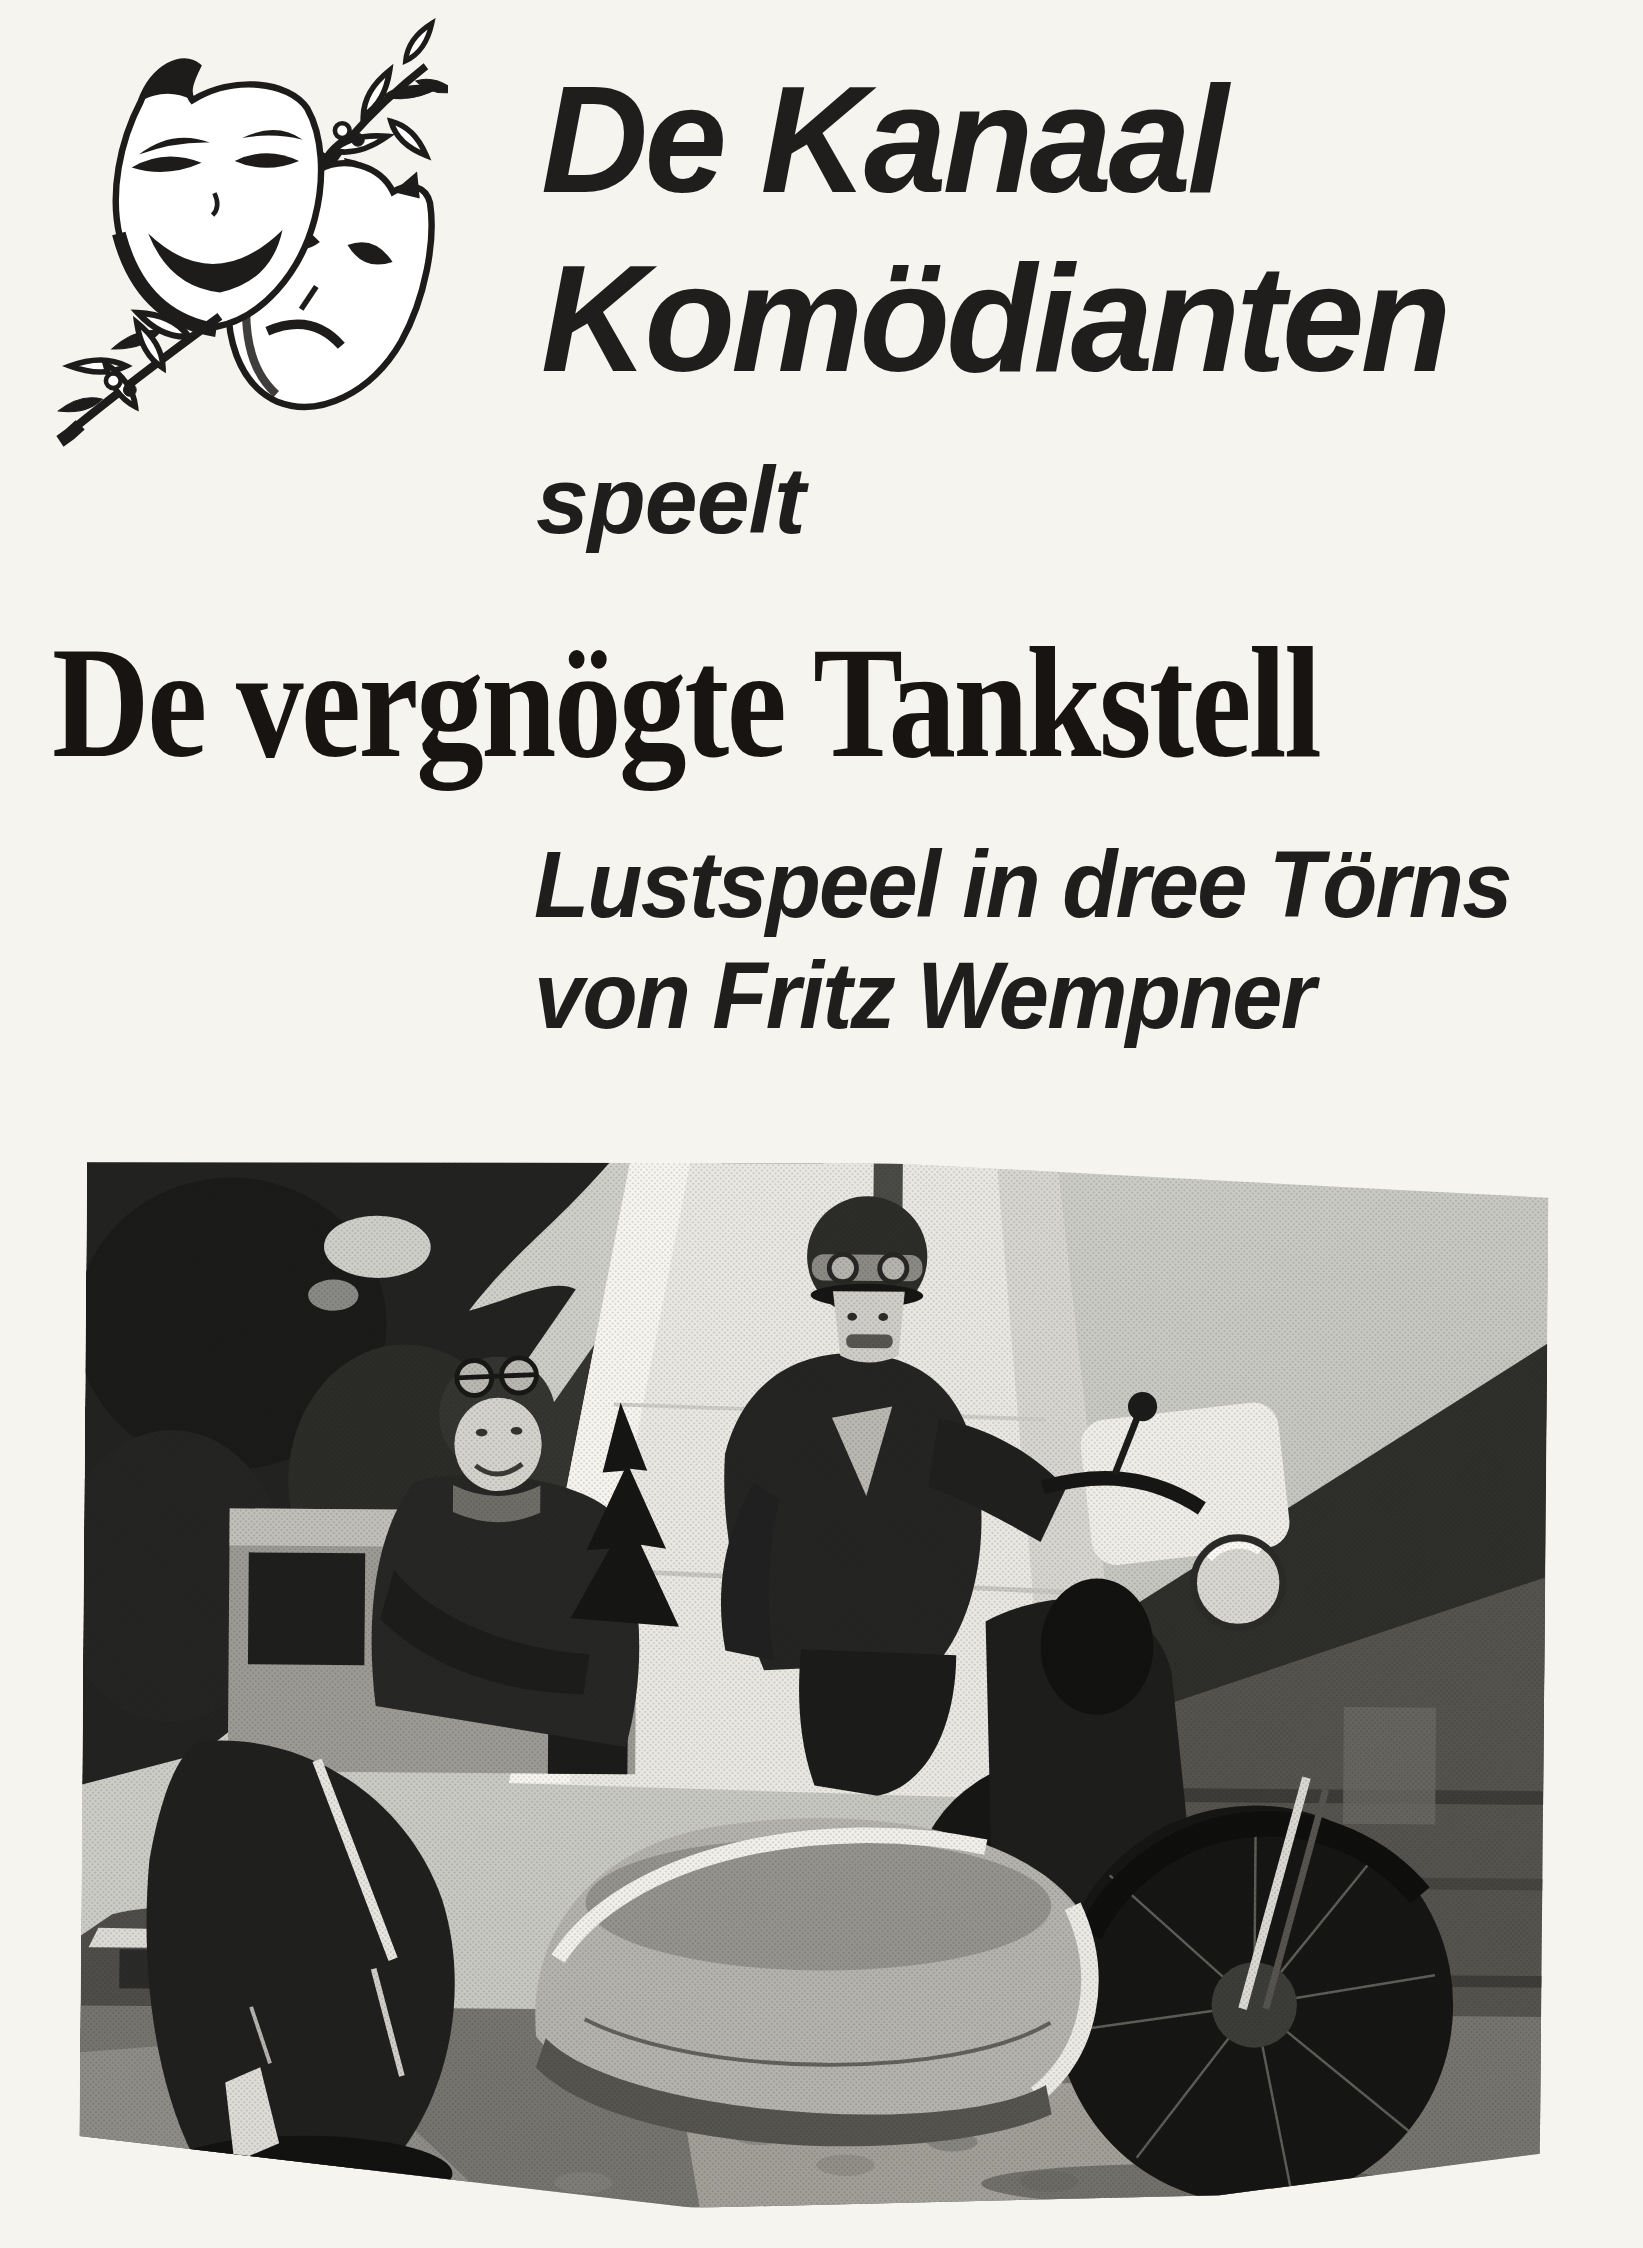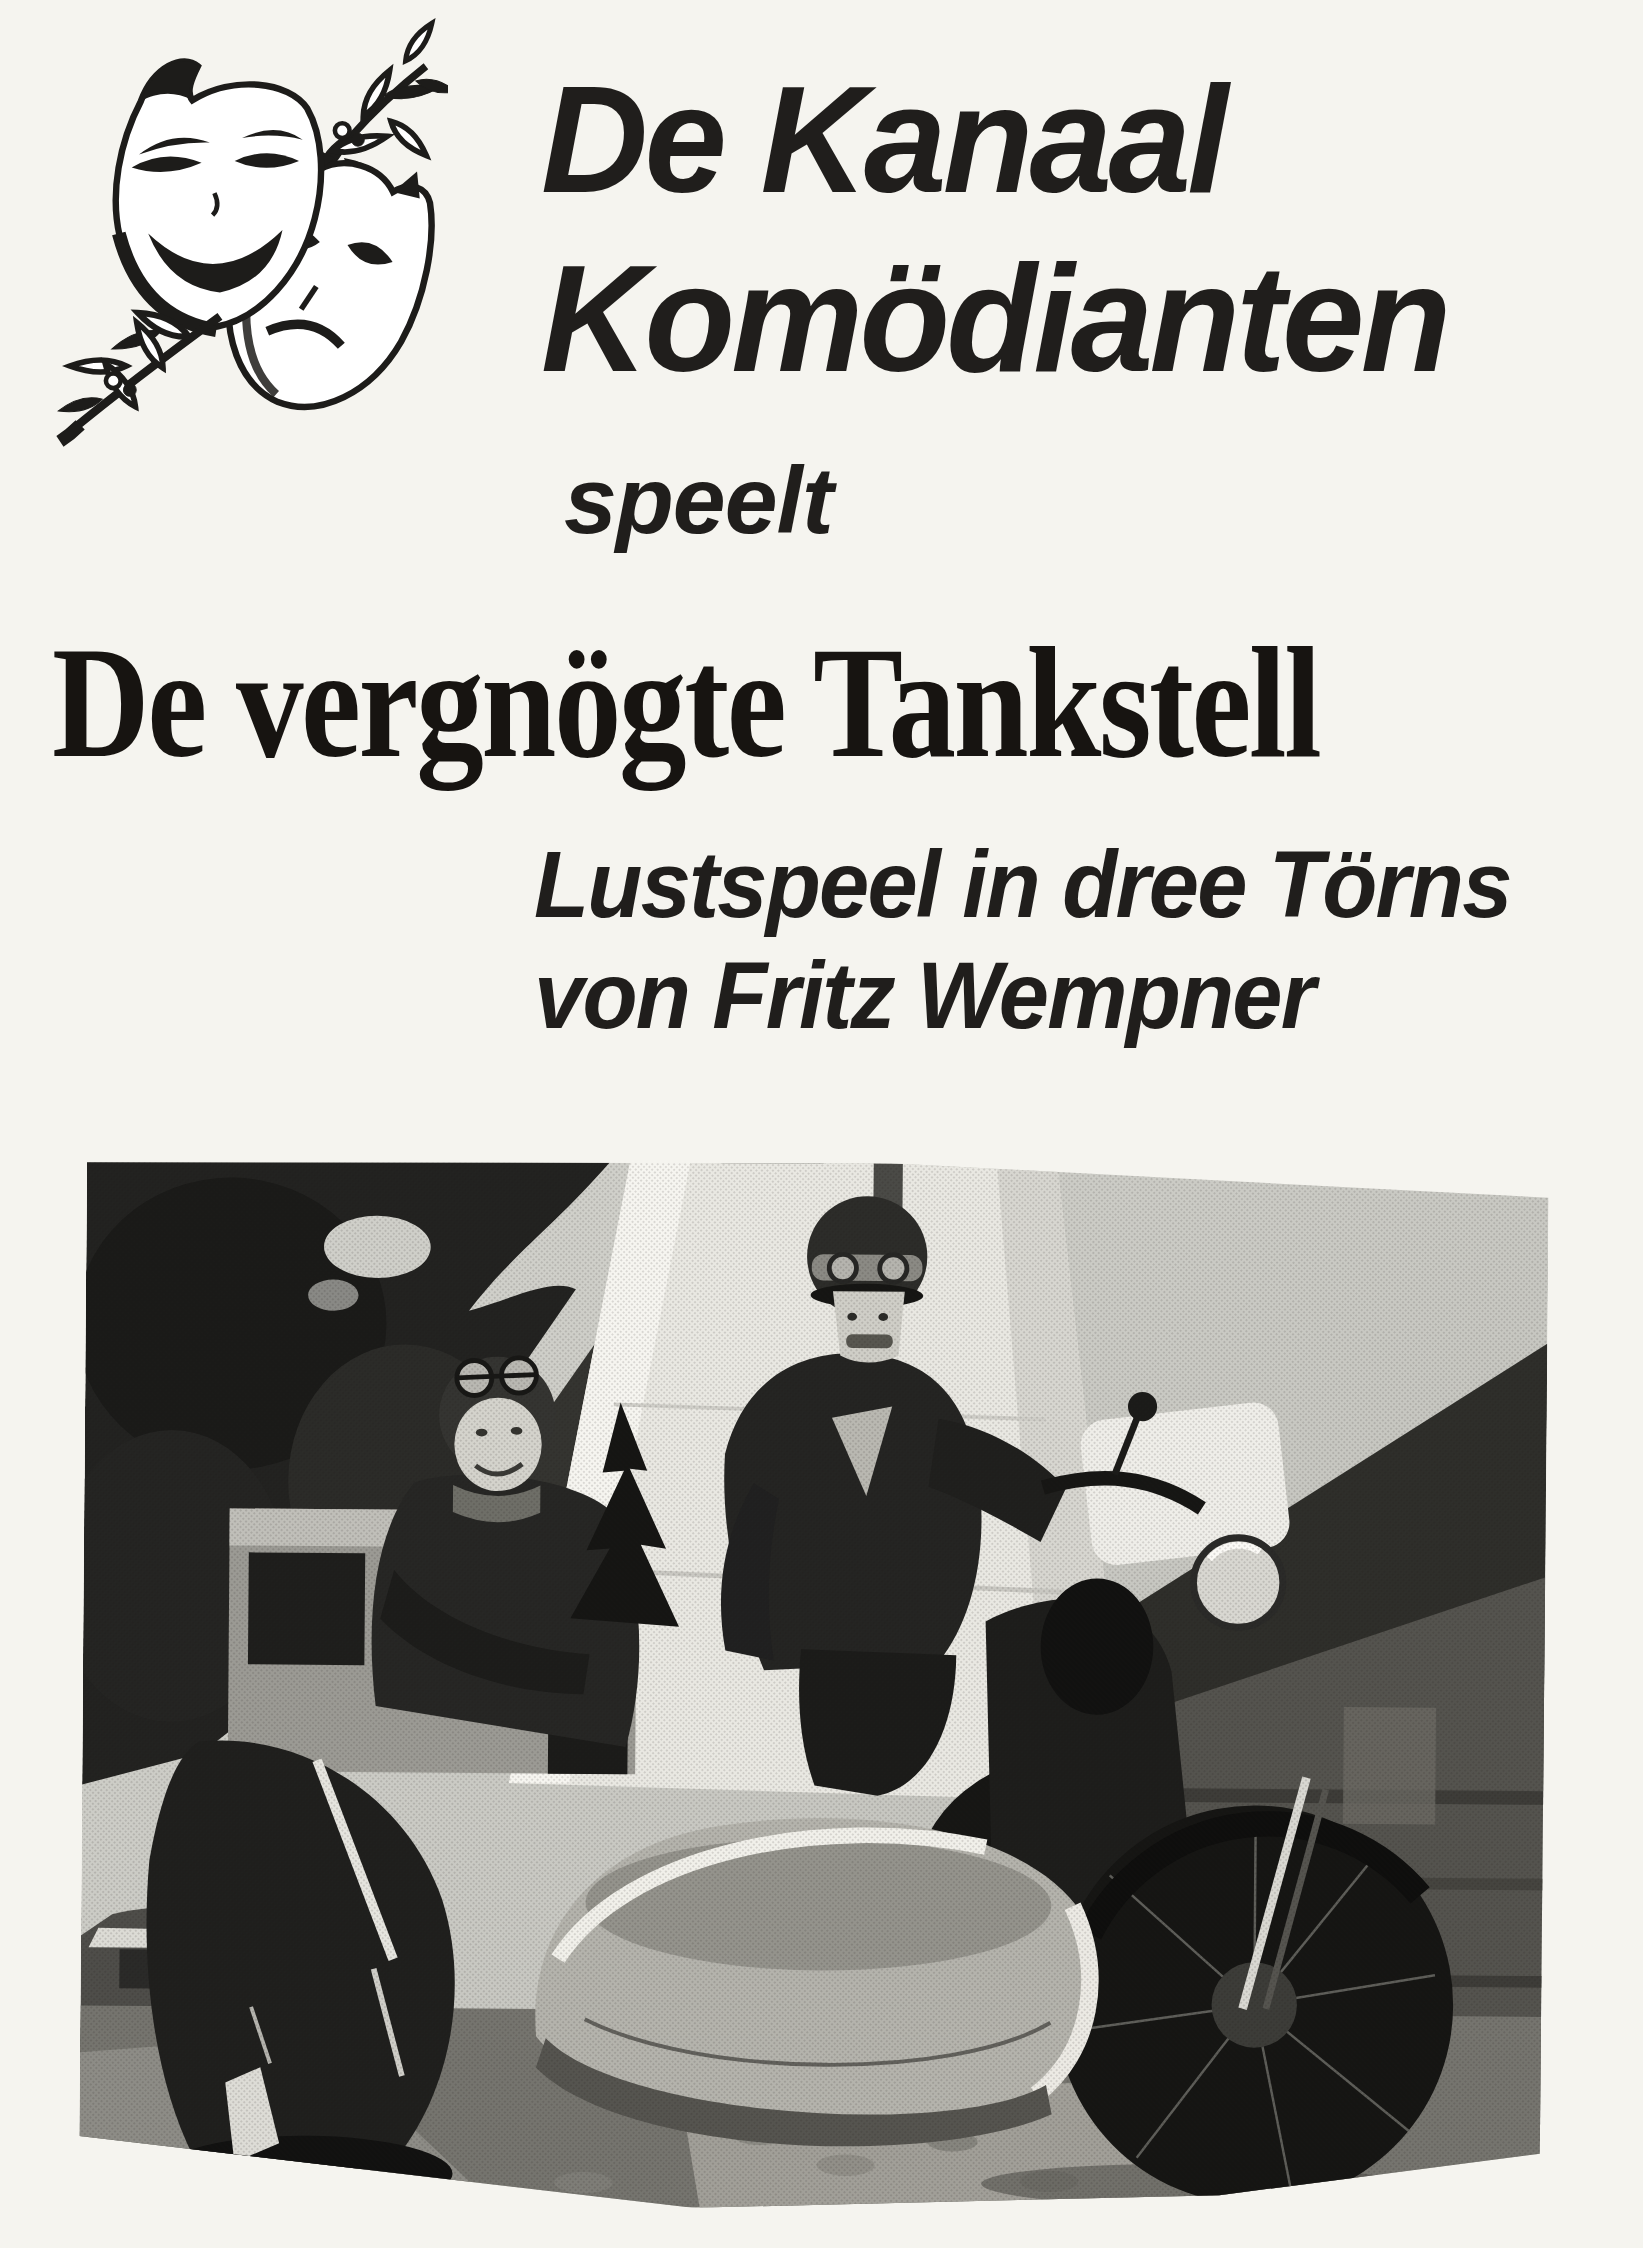--- a/index.html
+++ b/index.html
@@ -21,21 +21,21 @@
   
   .troupe{
     left:541px;top:49px;
     font-style:italic;font-weight:700;
     font-size:153px;line-height:1.17;
     letter-spacing:-3.9px;color:var(--ink);
     transform:scaleX(.97);transform-origin:left top;
     white-space:nowrap;
   }
   .speelt{
-    left:564px;top:446px;
+    left:536px;top:446px;
     font-style:italic;font-weight:700;
     font-size:95px;letter-spacing:-1px;color:#26242
     1;color:var(--ink);white-space:nowrap;
   }
   .main-title{
     left:52px;top:611px;
     font-family:"Liberation Serif",serif;
     font-weight:700;font-size:159px;
     letter-spacing:-2.9px;color:var(--ink-heavy);
     transform:scaleX(.85);transform-origin:left top;

